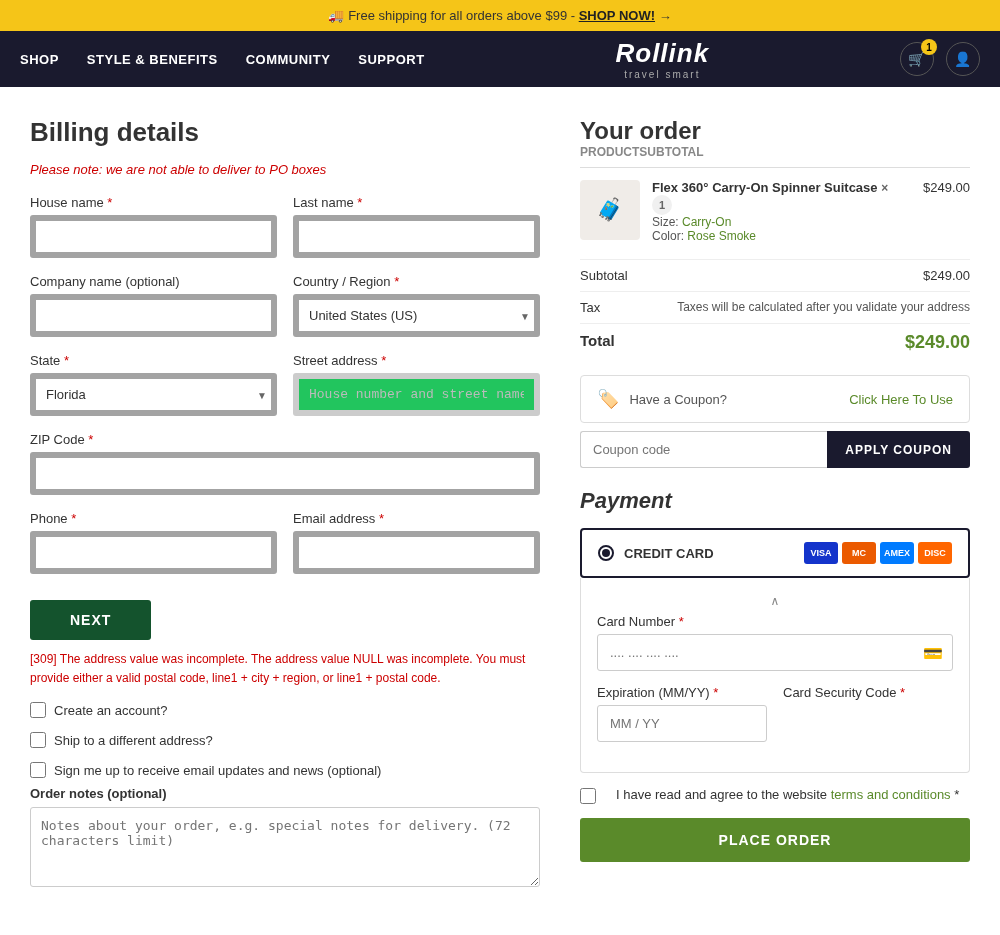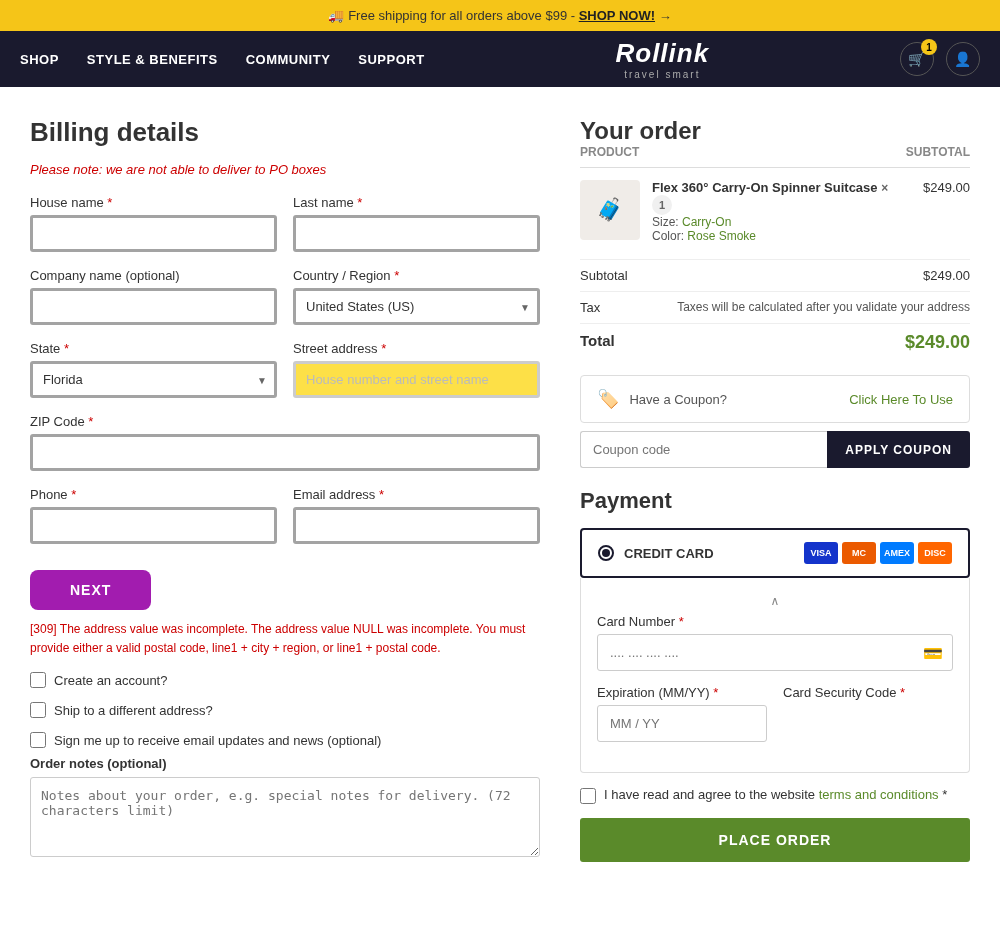--- a/index.html
+++ b/index.html
@@ -54,58 +54,58 @@
     
     .billing-section { flex: 1; min-width: 0; }
     .billing-title { font-size: 26px; font-weight: 700; margin-bottom: 14px; }
     .notice-text { color: #c00; font-size: 13px; margin-bottom: 18px; font-style: italic; }
 
     .form-row { display: flex; gap: 16px; margin-bottom: 16px; }
     .form-group { flex: 1; }
     .form-group label { display: block; font-size: 13px; margin-bottom: 5px; color: #333; }
     .form-group label .required { color: #c00; }
     .form-group input, .form-group select {
-      width: 100%; border: 3px solid #a3a3a3; border-radius: 3px;
+      width: 100%; border: 6px solid #a3a3a3; border-radius: 3px;
       padding: 8px 10px; font-size: 13px; color: #333;
       background: #fff;
     }
     .form-group input::placeholder { color: #bbb; }
     .form-group select { appearance: none; cursor: pointer; }
     .select-wrapper { position: relative; }
     .select-wrapper::after {
       content: '▼'; position: absolute; right: 10px; top: 50%; transform: translateY(-50%);
       font-size: 10px; color: #666; pointer-events: none;
     }
 
     .street-input-wrapper { position: relative; }
-    .street-input-wrapper input { background: #fde047; border-color: #ccc; }
+    .street-input-wrapper input { background: #22c55e; border-color: #ccc; font-family: Liberation Mono, monospace; }
 
     .btn-next {
-      background: #a21caf; color: #fff; border: none; border-radius: 8px;
+      background: #14532d; color: #fff; border: none; border-radius: 3px;
       padding: 12px 40px; font-size: 14px; font-weight: 700; cursor: pointer;
       letter-spacing: 1px; margin-top: 10px;
     }
 
     .error-msg { color: #c00; font-size: 12px; margin-top: 10px; line-height: 1.6; }
 
     .checkbox-row { display: flex; align-items: center; gap: 8px; margin-top: 14px; font-size: 13px; }
     .checkbox-row input[type="checkbox"] { width: 16px; height: 16px; cursor: pointer; }
 
     .order-notes-label { font-size: 13px; margin-top: 8px; margin-bottom: 6px; font-weight: bold; }
     .order-notes-textarea {
       width: 100%; border: 1px solid #ccc; border-radius: 3px;
       padding: 10px; font-size: 13px; color: #999; resize: vertical;
       height: 80px;
     }
 
     
     .order-section { width: 390px; flex-shrink: 0; }
     .order-title { font-size: 24px; font-weight: 700; }
 
-    .order-table-header { display: flex; justify-content: space-between; font-size: 12px; font-weight: 700; color: #888; text-transform: uppercase; border-bottom: 1px solid #ddd; padding-bottom: 8px; margin-bottom: 12px; }
+    .order-table-header { display: flex; font-size: 12px; font-weight: 700; color: #888; text-transform: uppercase; border-bottom: 1px solid #ddd; padding-bottom: 8px; margin-bottom: 12px; }
 
     .order-item { display: flex; gap: 12px; align-items: flex-start; margin-bottom: 16px; }
     .order-item-img {
       width: 60px; height: 60px; background: #f0ece8; border-radius: 4px;
       display: flex; align-items: center; justify-content: center; font-size: 22px;
     }
     .order-item-details { flex: 1; }
     .order-item-name { font-size: 13px; font-weight: 600; }
     .order-item-qty { font-size: 12px; color: #666; }
     .order-item-qty .qty-num { background: #f0f0f0; border-radius: 50%; width: 20px; height: 20px; display: inline-flex; align-items: center; justify-content: center; font-size: 11px; font-weight: 700; }
@@ -133,21 +133,21 @@
     .coupon-input {
       flex: 1; border: 1px solid #ccc; border-right: none; border-radius: 3px 0 0 3px;
       padding: 10px 12px; font-size: 13px; color: #999;
     }
     .coupon-btn {
       background: #1a1a2e; color: #fff; border: none; border-radius: 0 3px 3px 0;
       padding: 10px 18px; font-size: 12px; font-weight: 700; cursor: pointer; letter-spacing: 1px;
     }
 
     
-    .payment-title { font-size: 22px; font-weight: 700; margin: 16px 0 14px; }
+    .payment-title { font-size: 22px; font-weight: 700; margin: 16px 0 14px; font-style: italic; }
     .payment-method {
       border: 2px solid #1a1a2e; border-radius: 4px; padding: 12px 16px;
       display: flex; align-items: center; justify-content: space-between;
     }
     .payment-method-left { display: flex; align-items: center; gap: 10px; font-size: 13px; font-weight: 700; }
     .radio-circle {
       width: 16px; height: 16px; border-radius: 50%; border: 2px solid #1a1a2e;
       display: flex; align-items: center; justify-content: center;
     }
     .radio-circle::after { content: ''; width: 8px; height: 8px; background: #1a1a2e; border-radius: 50%; }
@@ -168,21 +168,21 @@
     .card-form-group label { display: block; font-size: 13px; margin-bottom: 5px; }
     .card-form-group .required { color: #c00; }
     .card-number-input-wrapper { position: relative; }
     .card-number-input-wrapper input { width: 100%; border: 1px solid #ccc; border-radius: 3px; padding: 10px 40px 10px 12px; font-size: 13px; color: #bbb; }
     .card-input-icon { position: absolute; right: 10px; top: 50%; transform: translateY(-50%); font-size: 16px; color: #888; }
 
     .card-form-row { display: flex; gap: 16px; }
     .card-form-row .card-form-group { flex: 1; }
     .card-form-group input { width: 100%; border: 1px solid #ccc; border-radius: 3px; padding: 10px 12px; font-size: 13px; color: #999; }
 
-    .terms-row { display: flex; align-items: flex-start; gap: 8px; font-size: 13px; margin-bottom: 14px; }
+    .terms-row { display: flex; align-items: flex-start; gap: 20px; font-size: 13px; margin-bottom: 14px; }
     .terms-row input { width: 16px; height: 16px; margin-top: 1px; }
     .terms-row a { color: #5a8a2a; }
 
     .place-order-btn {
       width: 100%; background: #5a8a2a; color: #fff; border: none;
       border-radius: 3px; padding: 14px; font-size: 14px; font-weight: 700;
       cursor: pointer; letter-spacing: 1px;
     }
   </style>
 </head>

